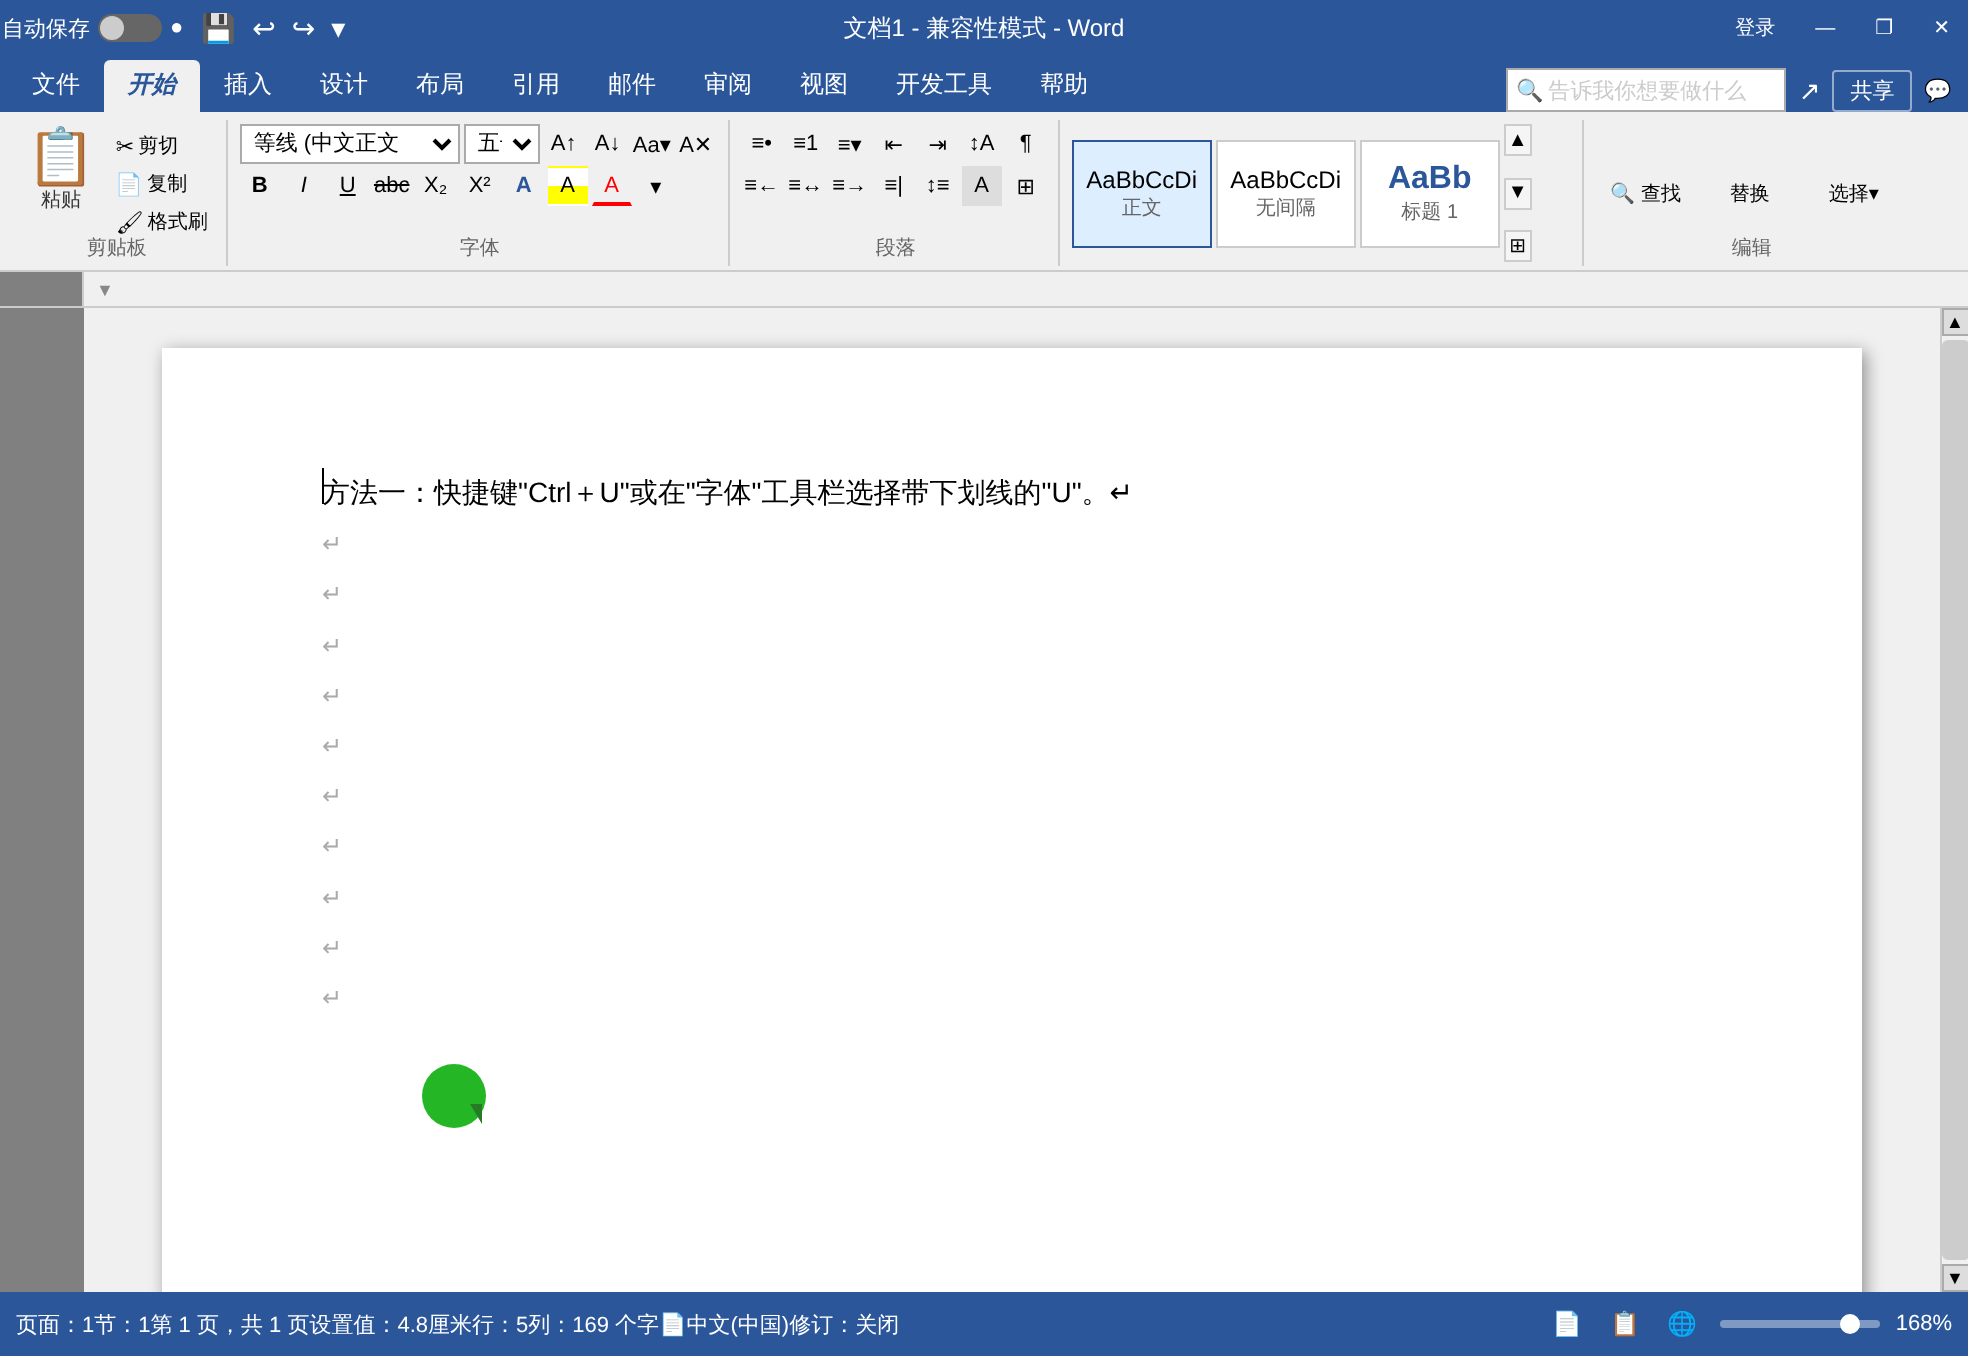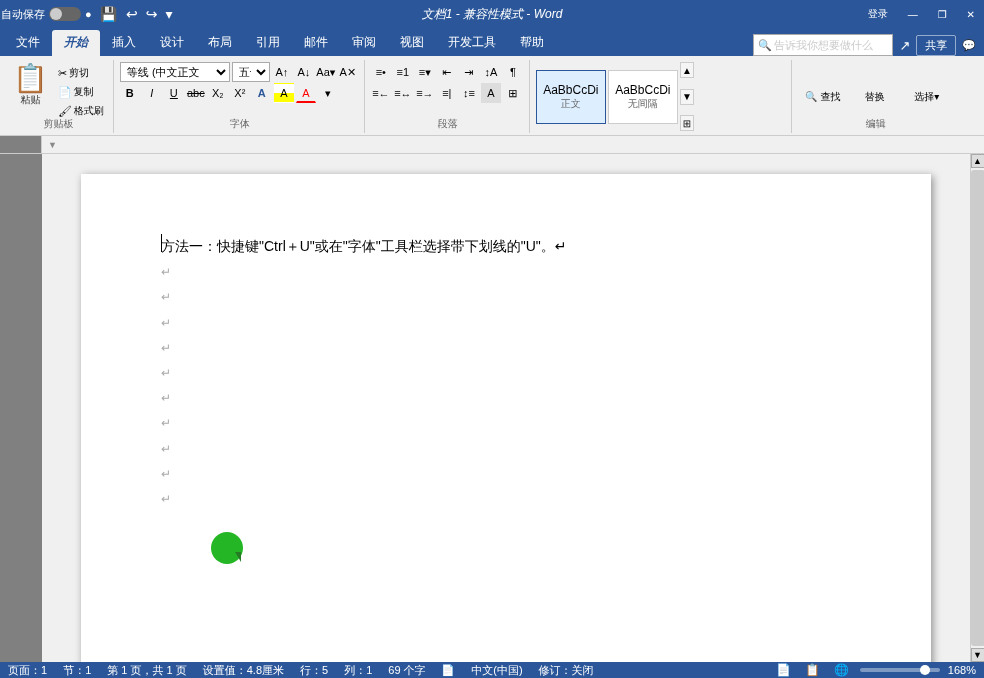--- a/index.html
+++ b/index.html
@@ -9,21 +9,21 @@
     .title-bar {
       background: #2b579a;
       height: 28px;
       display: flex;
       align-items: center;
       justify-content: space-between;
       padding: 0 1px;
       color: white;
     }
     .title-bar-left { display: flex; align-items: center; gap: 6px; font-size: 11px; }
-    .title-bar-center { font-size: 12px; position: absolute; left: 50%; transform: translateX(-50%); white-space: nowrap; font-style: italic; }
+    .title-bar-center { font-size: 12px; position: absolute; left: 50%; transform: translateX(-50%); white-space: nowrap; }
     .title-bar-right { display: flex; align-items: center; gap: 4px; }
     .title-btn { color: white; font-size: 10px; padding: 2px 8px; cursor: pointer; background: transparent; border: none; }
     .autosave-area { display: flex; align-items: center; gap: 4px; font-size: 11px; }
     .toggle-switch { width: 32px; height: 14px; background: #666; border-radius: 7px; position: relative; cursor: pointer; }
     .toggle-switch .knob { width: 12px; height: 12px; background: #ccc; border-radius: 50%; position: absolute; top: 1px; left: 1px; }
     .quick-access { display: flex; align-items: center; gap: 2px; }
     .qa-btn { color: white; background: transparent; border: none; cursor: pointer; font-size: 14px; padding: 2px 3px; }
 
     
     .ribbon-tabs {
@@ -140,27 +140,26 @@
       border-right: 0px solid transparent;
       border-top: 10px solid #006600;
       position: absolute;
       bottom: 2px;
       right: 2px;
     }
 
     
     .status-bar {
       background: #2b579a;
-      height: 16px;
+      height: 32px;
       display: flex;
       align-items: center;
       padding: 0 8px;
       color: white;
       font-size: 11px;
-      gap: 16px;
     }
     .status-right { margin-left: auto; display: flex; align-items: center; gap: 8px; }
     .view-btn { color: white; background: transparent; border: none; cursor: pointer; font-size: 12px; padding: 1px 3px; }
     .zoom-slider { width: 80px; height: 4px; background: rgba(255,255,255,0.4); border-radius: 2px; position: relative; cursor: pointer; }
     .zoom-thumb { width: 10px; height: 10px; background: white; border-radius: 50%; position: absolute; top: -3px; left: 75%; }
 
     
     .app { display: flex; flex-direction: column; height: 678px; }
     .content-area { flex: 1; display: flex; overflow: hidden; }
 
@@ -309,20 +308,24 @@
     <div class="ribbon-group" style="min-width:260px;">
       <div style="display:flex;align-items:center;gap:2px;flex:1;">
         <div class="style-item active">
           <span style="font-size:12px;">AaBbCcDi</span>
           <span style="font-size:10px;color:#666;">正文</span>
         </div>
         <div class="style-item">
           <span style="font-size:12px;">AaBbCcDi</span>
           <span style="font-size:10px;color:#666;">无间隔</span>
         </div>
+        <div class="style-item">
+          <span style="font-size:16px;font-weight:bold;color:#2b579a;">AaBb</span>
+          <span style="font-size:10px;color:#666;">标题 1</span>
+        </div>
         <div style="display:flex;flex-direction:column;gap:2px;align-self:stretch;justify-content:space-between;">
           <button class="styles-arrow">▲</button>
           <button class="styles-arrow">▼</button>
           <button class="styles-arrow">⊞</button>
         </div>
       </div>
     </div>
 
     <div class="ribbon-group" style="min-width:50px;">
       <div style="display:flex;flex-direction:row;align-items:center;gap:2px;flex:1;">

